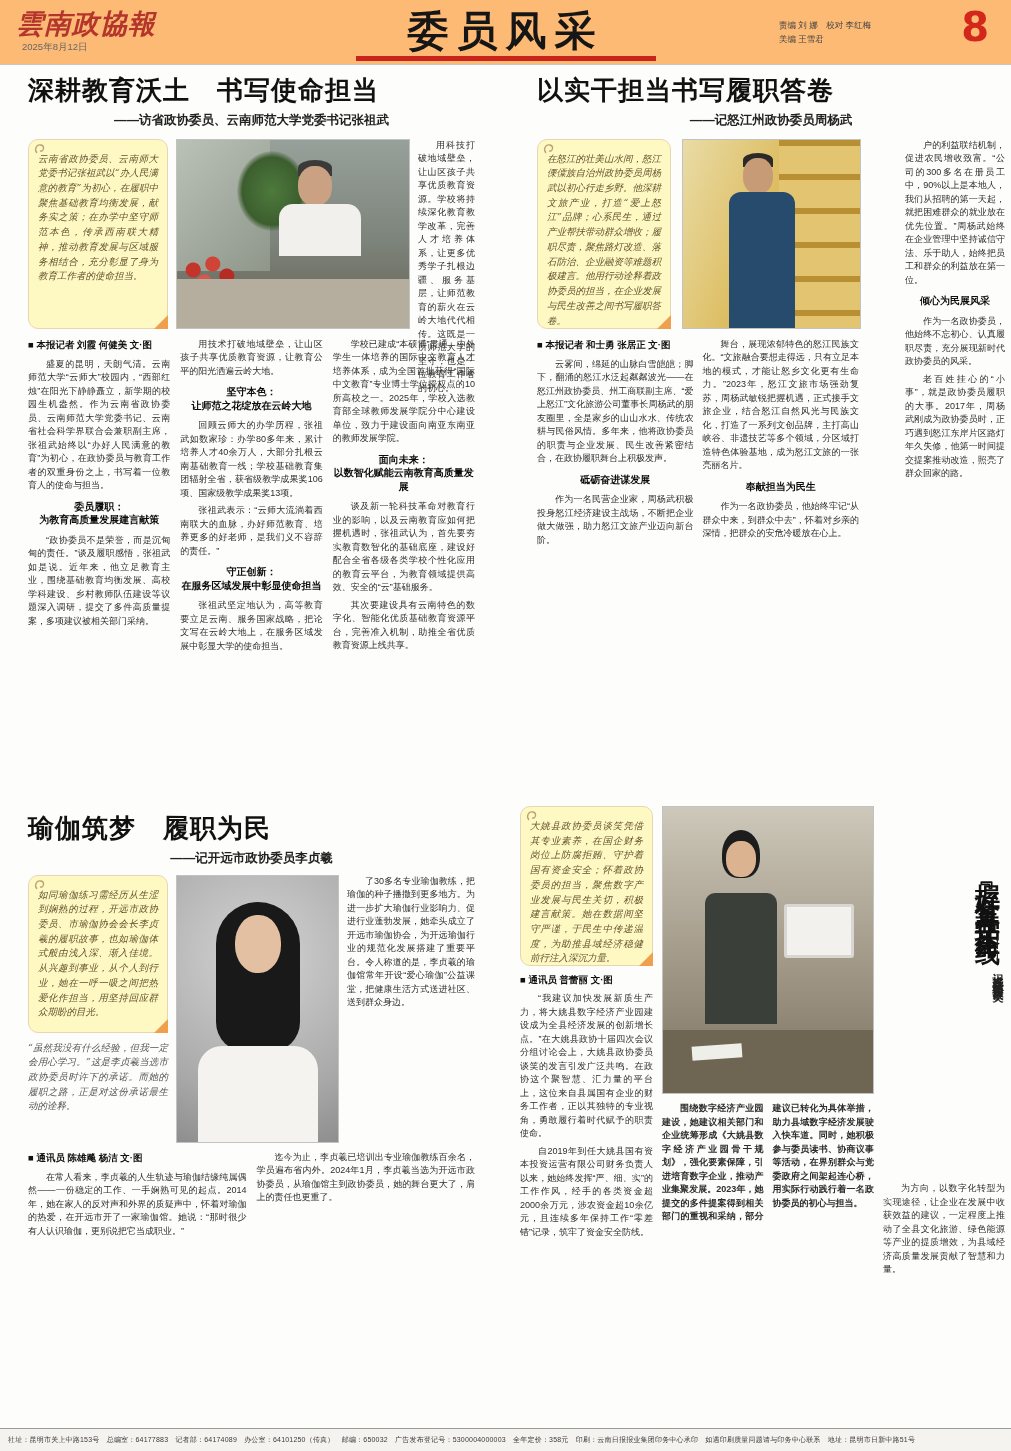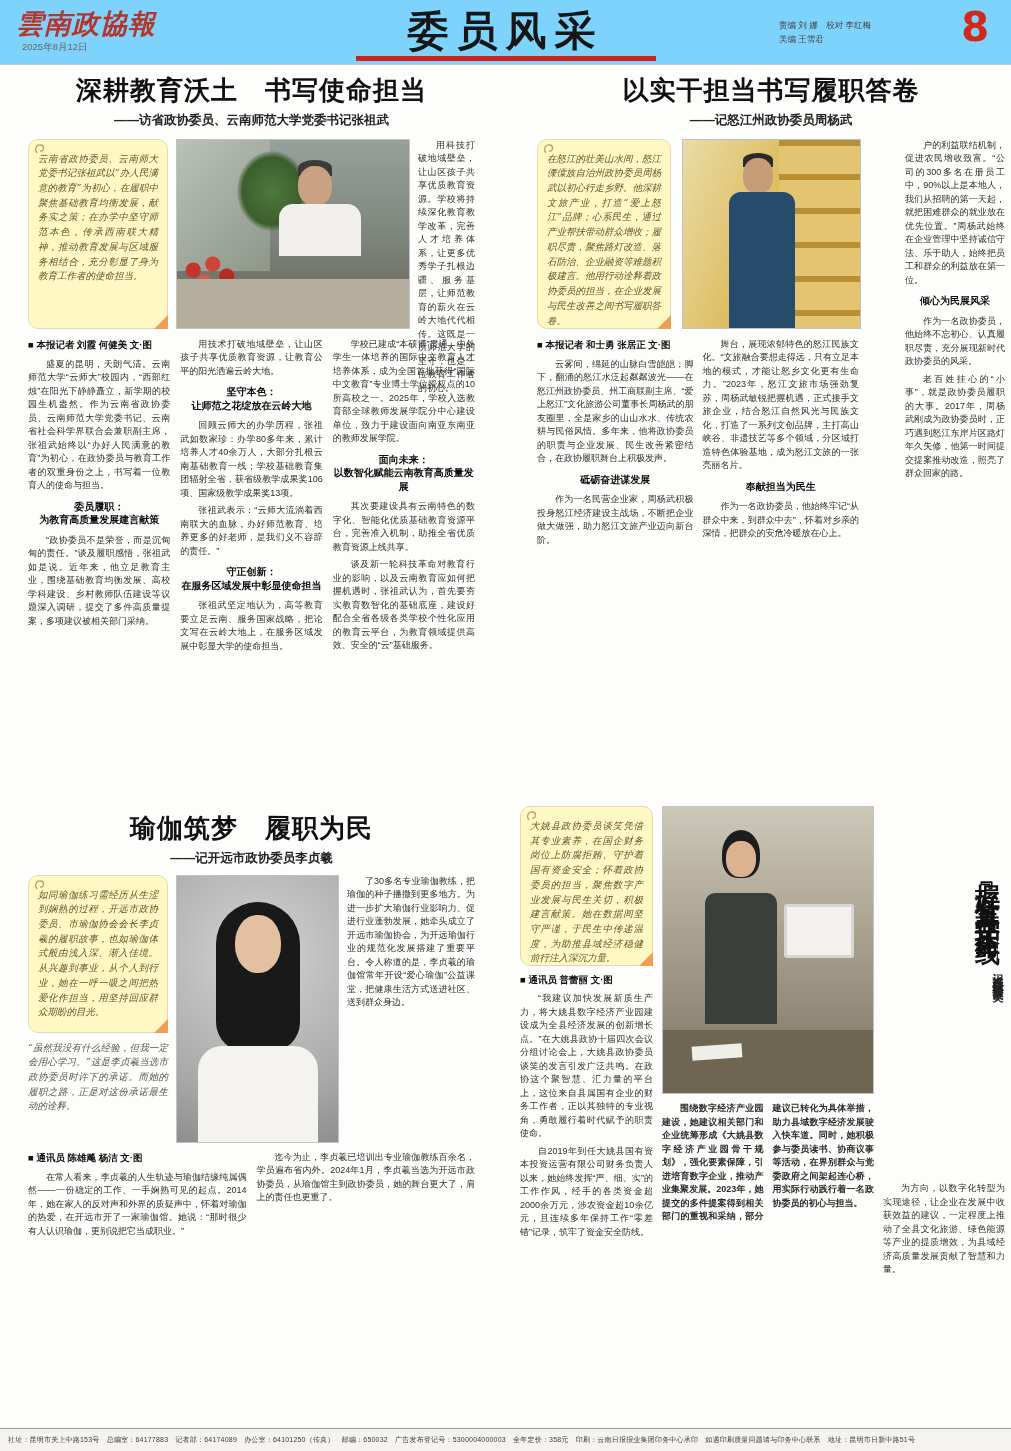--- a/index.html
+++ b/index.html
@@ -1,32 +1,32 @@
 <!DOCTYPE html>
 <html><head>
 <meta charset="utf-8">
 <style>
   html,body{margin:0;padding:0;}
   body{width:1011px;height:1451px;background:#e8e6e1;font-family:"Liberation Sans",sans-serif;}
   #page{position:relative;width:1011px;height:1451px;background:#fdfdfb;overflow:hidden;border-bottom:3px solid #6d6d6d;}
 
   
-  #hdr{position:absolute;top:0;left:0;width:100%;height:64px;border-bottom:1.5px solid #c7c7c7;background:#7dd3fc;}
+  #hdr{position:absolute;top:0;left:0;width:100%;height:64px;border-bottom:1.5px solid #c7c7c7;background:#fdba74;}
   .masthead{position:absolute;left:16px;top:6px;font-family:"DejaVu Serif",serif;font-weight:bold;font-style:italic;
             font-size:27px;color:#b3352c;letter-spacing:1px;}
   .mast-date{position:absolute;left:22px;top:41px;font-size:9.5px;color:#666;}
   .sect-title{position:absolute;left:0;right:0;top:4px;text-align:center;font-size:41px;font-weight:900;
               letter-spacing:8px;color:#161616;}
   .sect-rule{position:absolute;left:50%;transform:translateX(-50%);top:56px;width:300px;height:5px;background:#c9241c;}
   .editors{position:absolute;right:140px;top:18px;font-size:8.5px;color:#444;line-height:1.7;text-align:left;}
   .pageno{position:absolute;right:22px;top:4px;font-size:40px;font-weight:900;color:#d3271c;font-family:"DejaVu Sans",sans-serif;}
 
   
   .article{position:absolute;}
-  .a-title{text-align:center;font-size:26px;font-weight:900;color:#111;letter-spacing:1px;line-height:1.1;}
+  .a-title{font-size:26px;font-weight:900;color:#111;letter-spacing:1px;line-height:1.1;}
   .a-sub{text-align:center;font-size:12.5px;font-weight:bold;color:#222;margin-top:7px;}
   .byline{font-size:9.5px;font-weight:bold;color:#111;margin:0 0 6px 0;}
   .bodycol{font-size:9px;line-height:1.5;color:#2d2d2d;text-align:justify;}
   .bodycol p{margin:0 0 4px 0;text-indent:2em;}
   .subhead{font-weight:bold;text-align:center;font-size:10px;color:#0d0d0d;white-space:pre-line;
            margin:7px 0 7px 0;text-indent:0 !important;line-height:1.35;}
   .introbox{position:relative;background:#fef9c3;border:1px solid #e6d6b4;border-radius:10px;
             padding:12px 9px 10px 9px;font-family:"DejaVu Serif",serif;font-style:italic;
             font-size:9.5px;line-height:1.55;color:#64512f;text-align:justify;box-sizing:border-box;}
   .introbox .fold{position:absolute;right:-1px;bottom:-1px;width:0;height:0;
@@ -177,22 +177,22 @@
         <p>回顾云师大的办学历程，张祖武如数家珍：办学80多年来，累计培养人才40余万人，大部分扎根云南基础教育一线；学校基础教育集团辐射全省，获省级教学成果奖106项、国家级教学成果奖13项。</p>
         <p>张祖武表示：“云师大流淌着西南联大的血脉，办好师范教育、培养更多的好老师，是我们义不容辞的责任。”</p>
         <div class="subhead">守正创新：
 在服务区域发展中彰显使命担当</div>
         <p>张祖武坚定地认为，高等教育要立足云南、服务国家战略，把论文写在云岭大地上，在服务区域发展中彰显大学的使命担当。</p>
       </div>
       <div class="bcol bodycol">
         <p>学校已建成“本硕博”贯通、中外学生一体培养的国际中文教育人才培养体系，成为全国首批获得“国际中文教育”专业博士学位授权点的10所高校之一。2025年，学校入选教育部全球教师发展学院分中心建设单位，致力于建设面向南亚东南亚的教师发展学院。</p>
         <div class="subhead">面向未来：
 以数智化赋能云南教育高质量发展</div>
+        <p>谈及新一轮科技革命对教育行业的影响，以及云南教育应如何把握机遇时，张祖武认为，首先要夯实教育数智化的基础底座，建设好配合全省各级各类学校个性化应用的教育云平台，为教育领域提供高效、安全的“云”基础服务。</p>
         <p>其次要建设具有云南特色的数字化、智能化优质基础教育资源平台，完善准入机制，助推全省优质教育资源上线共享。</p>
-        <p>谈及新一轮科技革命对教育行业的影响，以及云南教育应如何把握机遇时，张祖武认为，首先要夯实教育数智化的基础底座，建设好配合全省各级各类学校个性化应用的教育云平台，为教育领域提供高效、安全的“云”基础服务。</p>
       </div>
     </div>
   </div>
 
   <div id="a2" class="article">
     <div class="a-title">以实干担当书写履职答卷</div>
     <div class="a-sub">——记怒江州政协委员周杨武</div>
     <div class="content">
       <div class="main">
         <div class="toprow">

